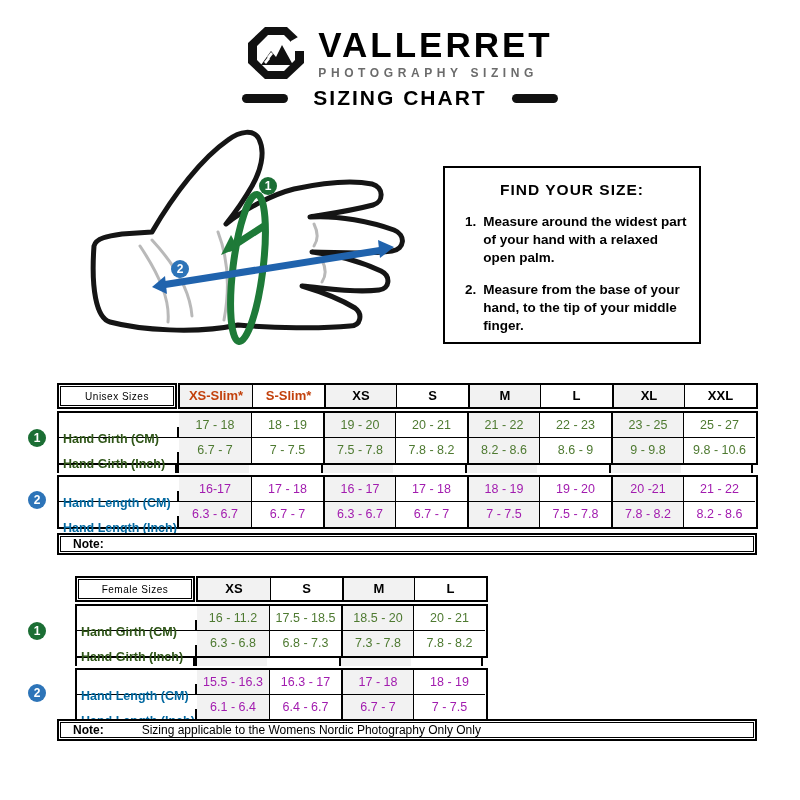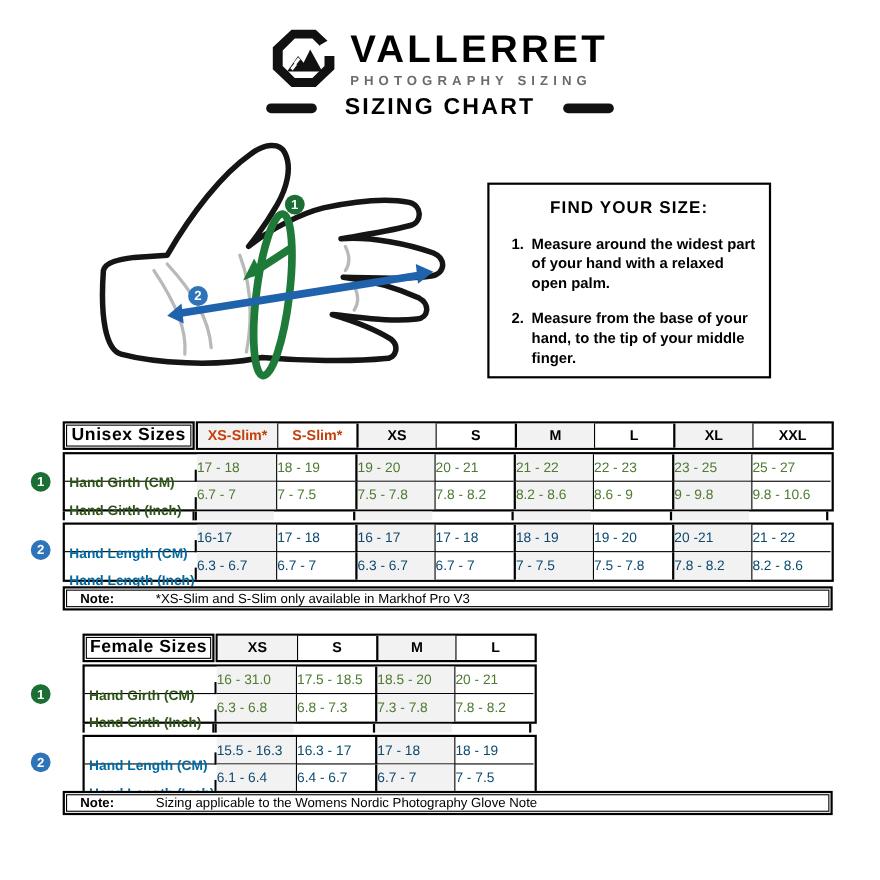--- a/index.html
+++ b/index.html
@@ -30,35 +30,35 @@
   .find-title { text-align:center; font-size:15.5px; font-weight:bold; letter-spacing:1px; margin:13px 0 14px 0; }
   .find-list { list-style:none; padding:0 10px 0 20px; }
   .find-step { display:flex; gap:7px; margin-bottom:15px; font-size:13.5px; font-weight:bold; line-height:1.32; }
   .step-num { flex:0 0 auto; }
 
   
   .size-table { position:absolute; }
   .t-header-row { display:flex; }
   .corner-box { width:120px; height:26px; border:2px solid #000; padding:1px; margin-right:1px; background:#fff; flex:0 0 auto; }
   .corner-inner { width:100%; height:100%; border:1px solid #000; display:flex; align-items:center; justify-content:center;
-                  font-size:16px; font-weight:bold; letter-spacing:0.5px; }
+                  font-size:10px; font-weight:normal; letter-spacing:0.5px; }
   .header-band { display:grid; grid-template-columns:repeat(var(--cols),72px); border:2px solid #000; height:26px; background:#fff; }
   .h-cell { text-align:center; font-size:13px; font-weight:bold; line-height:22px; border-left:1px solid #000; }
   .h-cell.first { border-left:0; }
   .h-cell.group { border-left:2px solid #000; }
   .h-cell.muted { color:#c2410c; }
   .band { display:grid; grid-template-columns:120px repeat(var(--cols),72px); grid-auto-rows:25px; border:2px solid #000; background:#fff; margin-top:2px; }
   .lbl-cell { padding-left:4px; font-size:12.5px; font-weight:bold; line-height:25px; border-right:2px solid #000; white-space:nowrap;margin-top:14px; }
   .lbl-cell.girth { color:#2f5518; }
   .lbl-cell.length { color:#0369a1; }
-  .d-cell { font-size:12.5px; line-height:25px; border-left:1px solid #000; }
+  .d-cell { text-align:center; font-size:12.5px; line-height:25px; border-left:1px solid #000; }
   .d-cell.first { border-left:0; }
   .d-cell.group { border-left:2px solid #000; }
   .d-cell.girth { color:#4e7a31; }
-  .d-cell.length { color:#0c4a6e; }
+  .d-cell.length { color:#a21caf; }
   .rb { border-bottom:1px solid #000; }
   .shade { background:#f2f2f2; }
   .spacer-row { display:grid; grid-template-columns:120px repeat(var(--cols),72px); height:8px; }
   .sp-lbl { border-left:2px solid #000; border-right:2px solid #000; }
   .sp-cell.first { border-left:2px solid #000; }
   .sp-cell.group { border-left:2px solid #000; }
   .sp-cell.last { border-right:2px solid #000; }
 
   .note-box { position:absolute; left:57px; width:700px; height:22px; border:2px solid #000; padding:1px; background:#fff; }
   .note-inner { width:100%; height:100%; border:1px solid #000; display:flex; align-items:center; font-size:12px; }
@@ -205,39 +205,38 @@
         <div class="d-cell length">7.5 - 7.8</div>
         <div class="d-cell length group shade">7.8 - 8.2</div>
         <div class="d-cell length">8.2 - 8.6</div>
       </div>
     </div>
   <div class="badge green" style="left:28px; top:429px;">1</div>
   <div class="badge blue" style="left:28px; top:491px;">2</div>
   <div class="note-box" style="top:533px;">
     <div class="note-inner">
       <span class="note-label">Note:</span>
-      <span class="note-text">*XS-Slim and S-Slim only available in Markhof Pro V3</span>
     </div>
   </div>
 
   <div class="size-table" id="female-table" style="left:57px; top:576px;padding-left:18px; --cols:4;">
       <div class="t-header-row">
         <div class="corner-box">
           <div class="corner-inner">Female Sizes</div>
         </div>
         <div class="header-band">
           <div class="h-cell first shade">XS</div>
           <div class="h-cell">S</div>
           <div class="h-cell group shade">M</div>
           <div class="h-cell">L</div>
         </div>
       </div>
       <div class="band">
         <div class="lbl-cell girth rb">Hand Girth (CM)</div>
-        <div class="d-cell girth rb first shade">16 - 31.0</div>
+        <div class="d-cell girth rb first shade">16 - 11.2</div>
         <div class="d-cell girth rb">17.5 - 18.5</div>
         <div class="d-cell girth rb group shade">18.5 - 20</div>
         <div class="d-cell girth rb">20 - 21</div>
         <div class="lbl-cell girth">Hand Girth (Inch)</div>
         <div class="d-cell girth first shade">6.3 - 6.8</div>
         <div class="d-cell girth">6.8 - 7.3</div>
         <div class="d-cell girth group shade">7.3 - 7.8</div>
         <div class="d-cell girth">7.8 - 8.2</div>
       </div>
       <div class="spacer-row">
@@ -258,17 +257,17 @@
         <div class="d-cell length">6.4 - 6.7</div>
         <div class="d-cell length group shade">6.7 - 7</div>
         <div class="d-cell length">7 - 7.5</div>
       </div>
     </div>
   <div class="badge green" style="left:28px; top:622px;">1</div>
   <div class="badge blue" style="left:28px; top:684px;">2</div>
   <div class="note-box" style="top:719px;">
     <div class="note-inner">
       <span class="note-label">Note:</span>
-      <span class="note-text">Sizing applicable to the Womens Nordic Photography Glove Note</span>
+      <span class="note-text">Sizing applicable to the Womens Nordic Photography Only Only</span>
     </div>
   </div>
 
 </div>
 
 </body></html>

